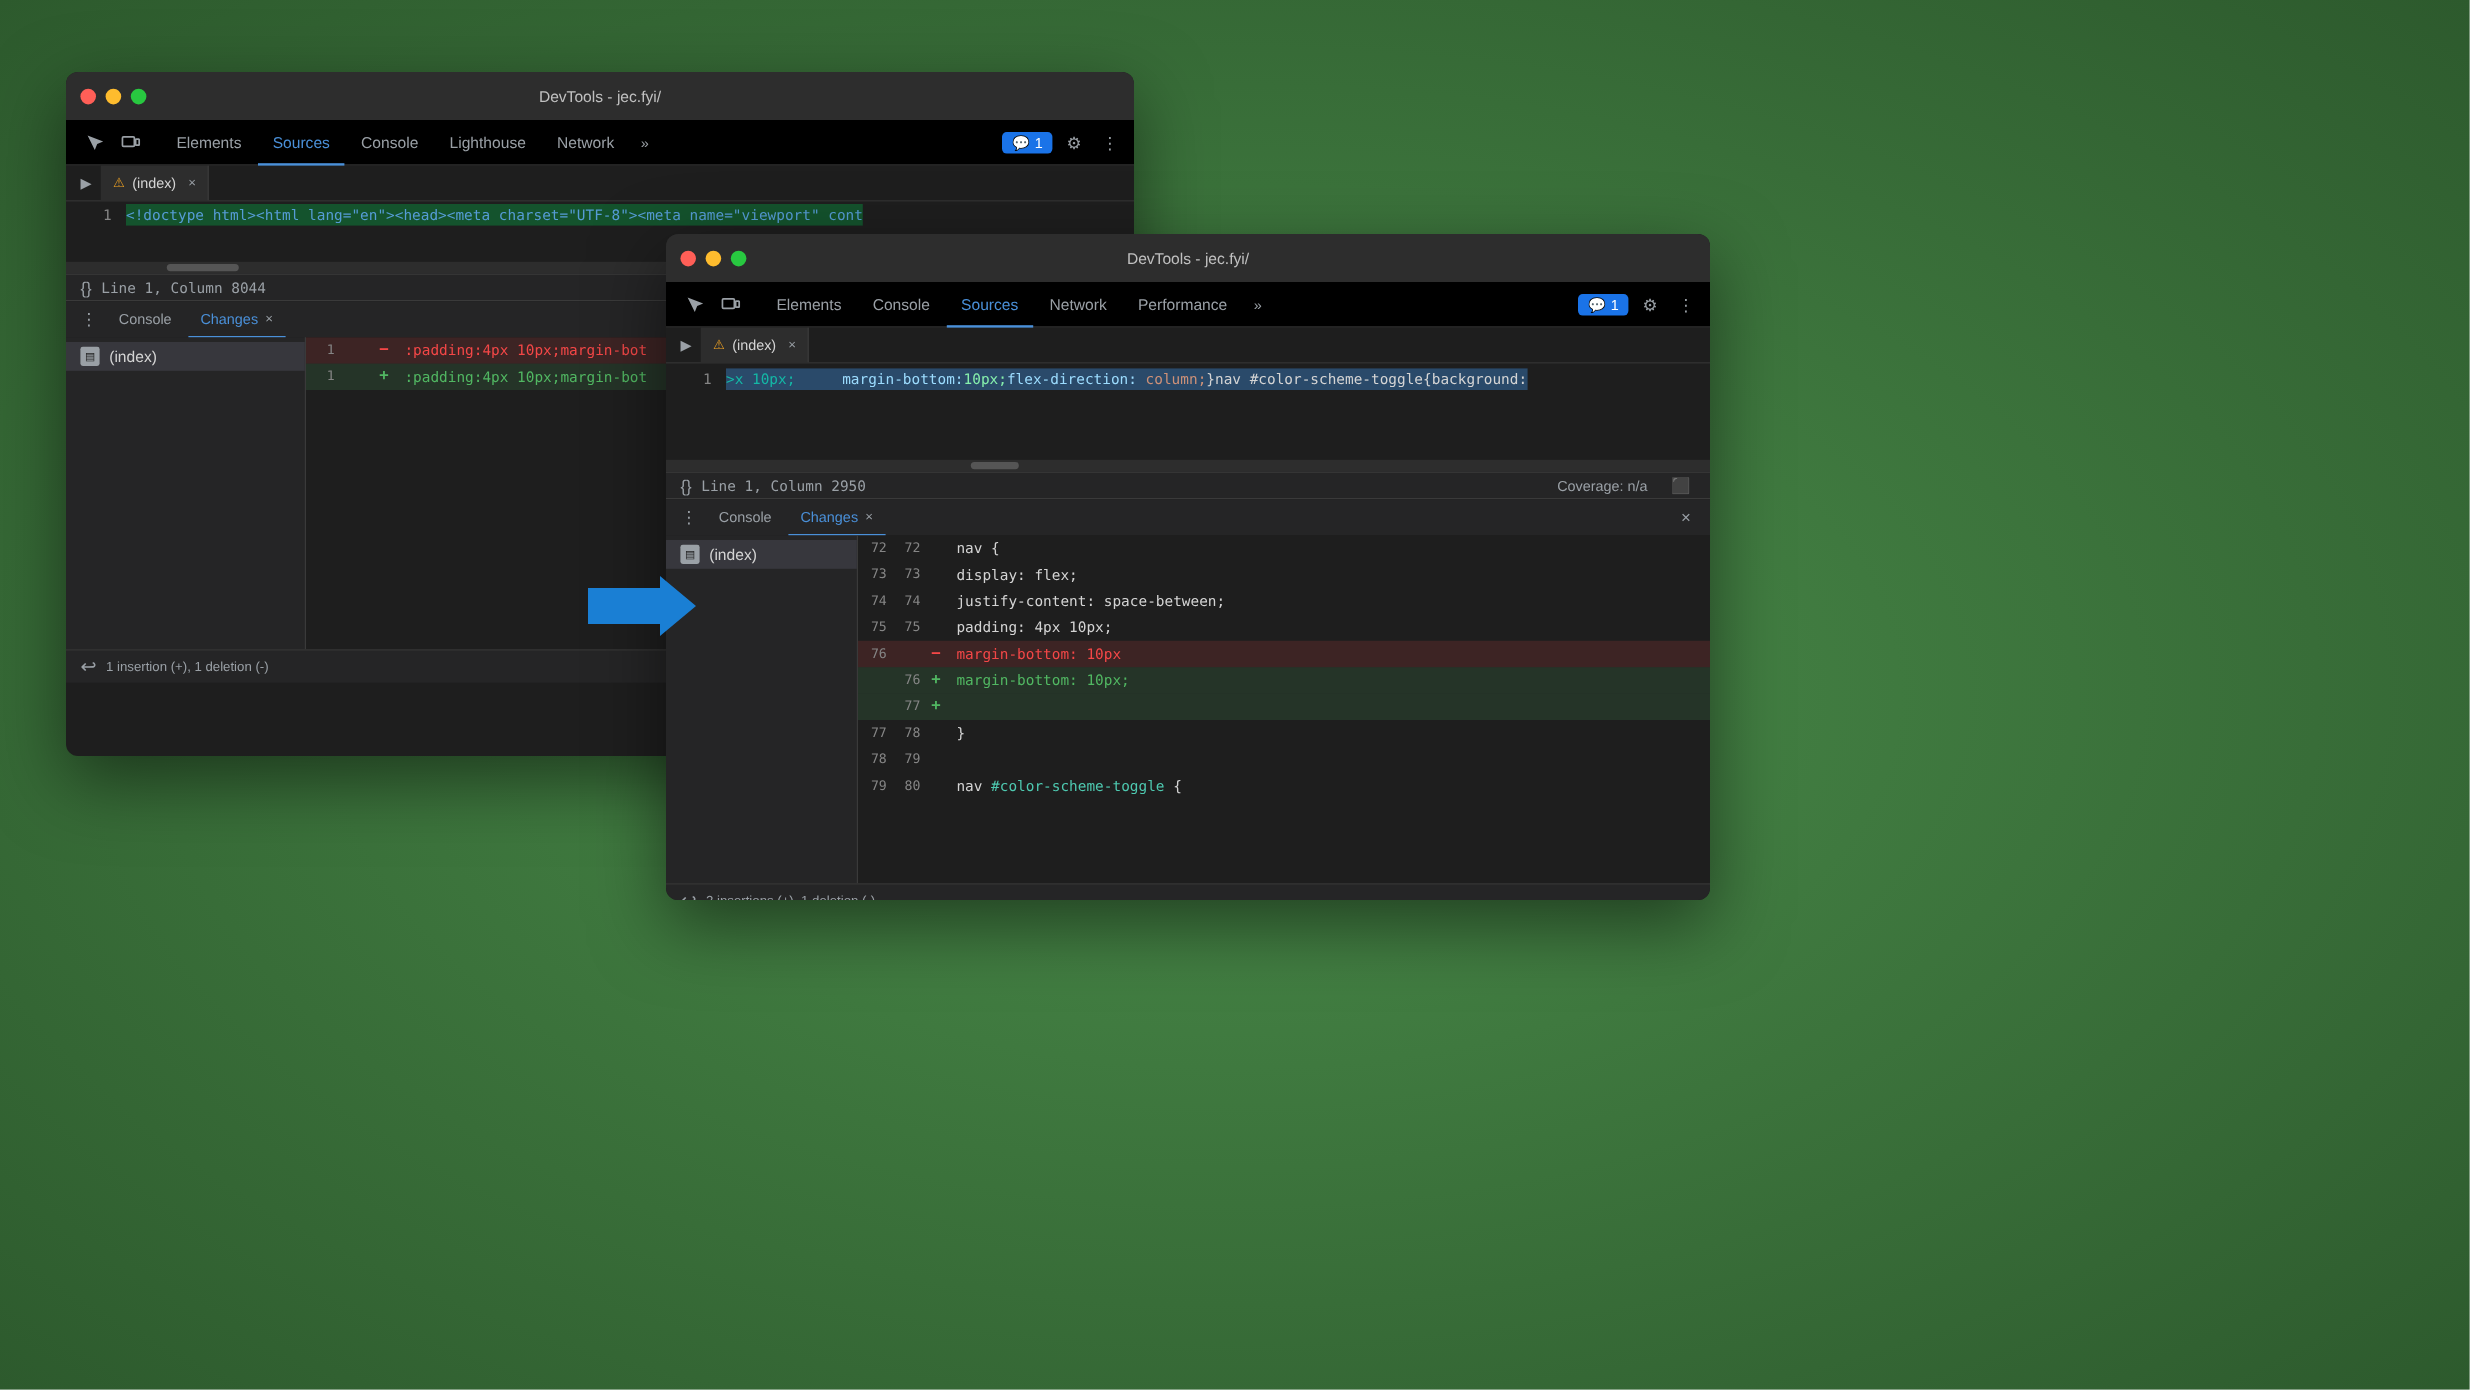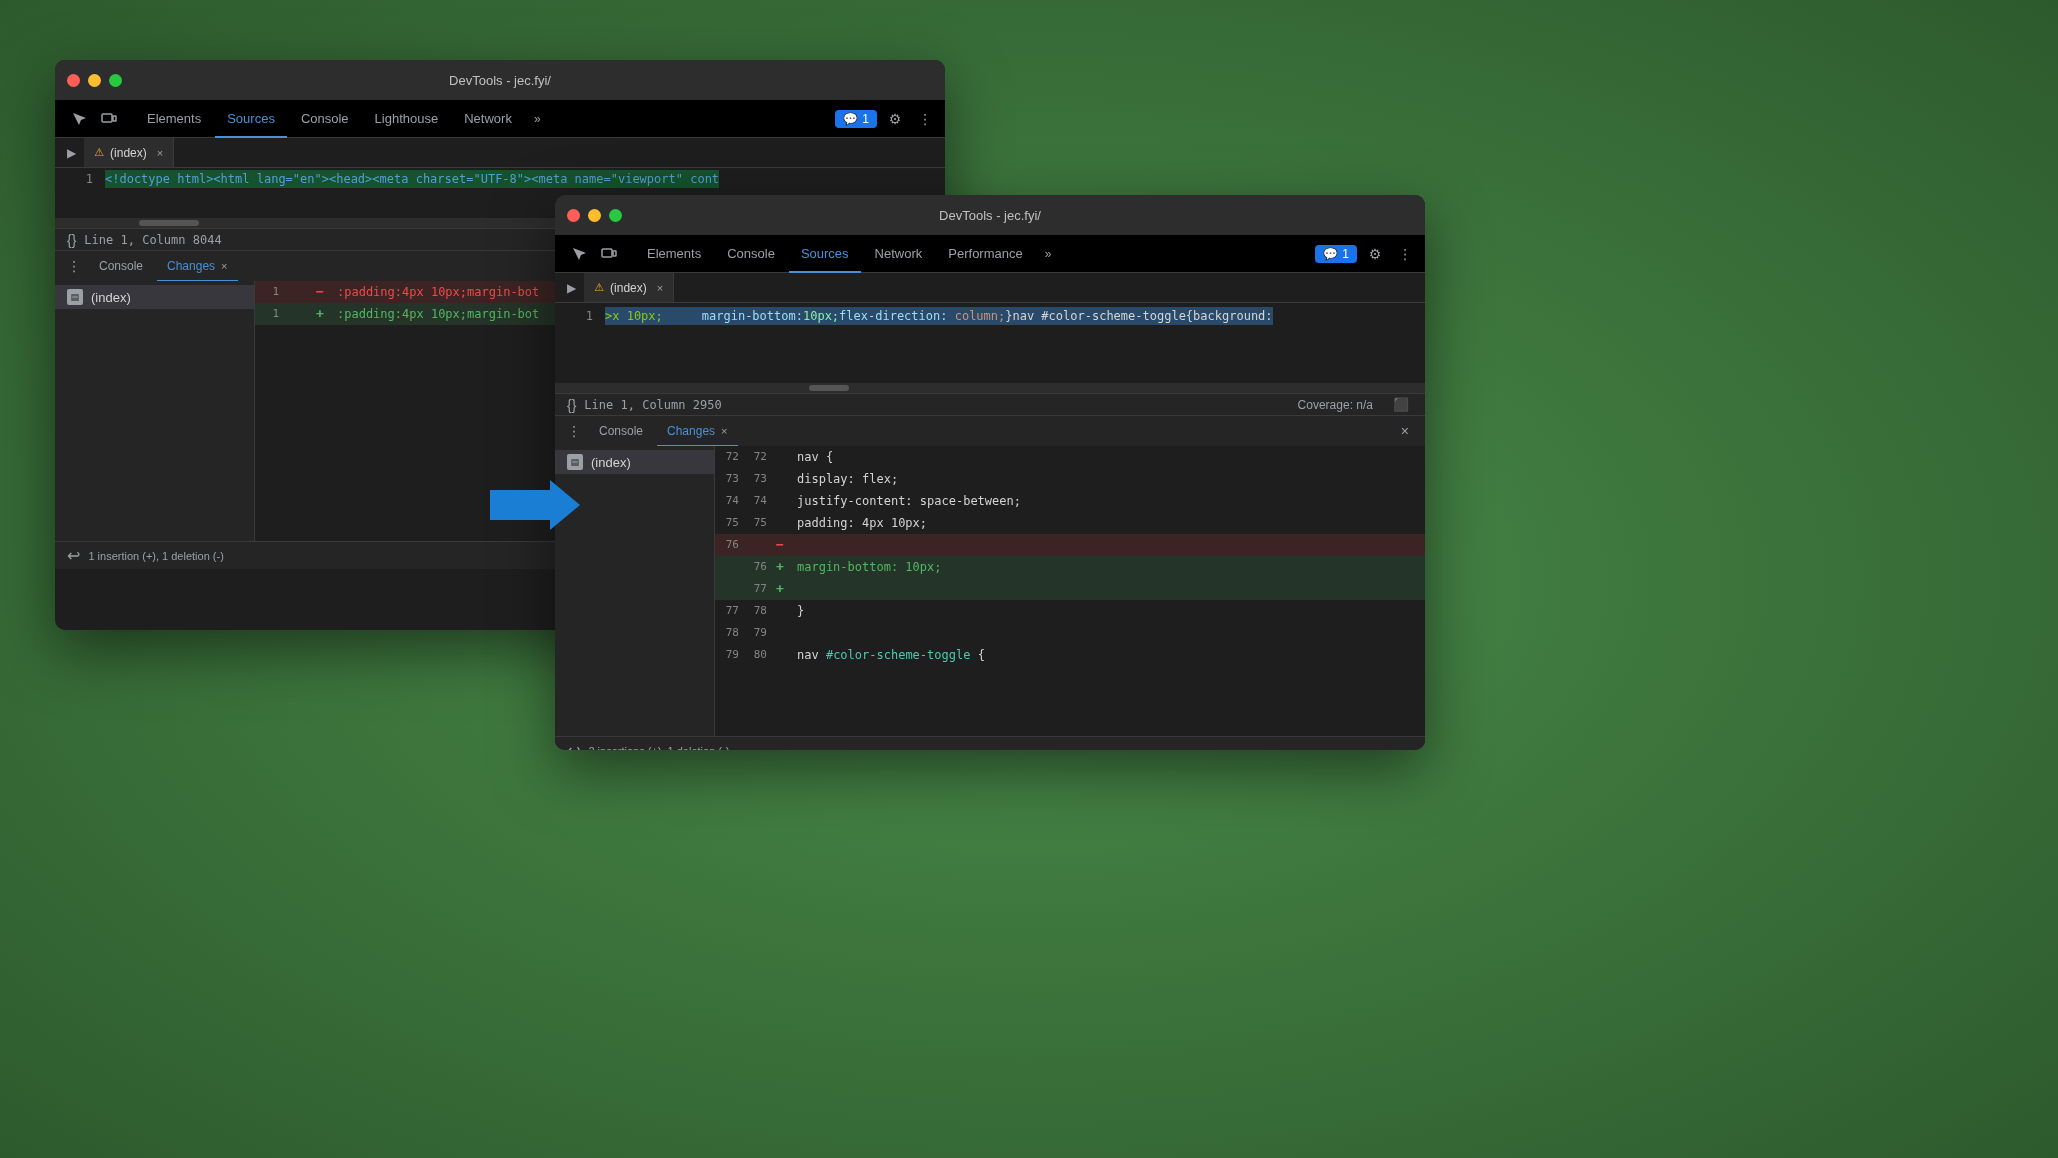--- a/index.html
+++ b/index.html
@@ -642,21 +642,21 @@
       <span>(index)</span>
       <span class="close-x">×</span>
     </div>
   </div>
 
   <div class="code-bg-area" style="height:80px;">
     <div class="code-line" style="padding-top:6px;">
       <span class="line-num">1</span>
       <span class="code-text">
         <span style="background:#2a4a6a; padding:2px 0;">
-          <span style="color:#84cc16;">&gt;x 10px;</span><span style="color:#9cdcfe;padding-left:39px;">margin-bottom:</span><span style="color:#86efac;">10px;</span><span style="color:#9cdcfe;">flex-direction:</span><span style="color:#ce9178;"> column;</span><span style="color:#d4d4d4;">}nav #color-scheme-toggle{background:</span>
+          <span style="color:#14b8a6;">&gt;x 10px;</span><span style="color:#9cdcfe;padding-left:39px;">margin-bottom:</span><span style="color:#86efac;">10px;</span><span style="color:#9cdcfe;">flex-direction:</span><span style="color:#ce9178;"> column;</span><span style="color:#d4d4d4;">}nav #color-scheme-toggle{background:</span>
         </span>
       </span>
     </div>
   </div>
 
   <div class="scrollbar-h">
     <div class="scrollbar-thumb" style="width:40px; margin-left:250px;"></div>
   </div>
 
   <div class="status-bar">
@@ -715,20 +715,21 @@
           <span class="change-line-num">75</span>
           <span class="change-line-num">75</span>
           <span class="change-marker"></span>
           <span class="change-text" style="color:#d4d4d4;">        padding: 4px 10px;</span>
         </div>
 
         <div class="change-line line-removed">
           <span class="change-line-num">76</span>
           <span class="change-line-num"></span>
           <span class="change-marker marker-removed">−</span>
+          <span class="change-text" style="color:#f44747;">        margin-bottom: 10px</span>
         </div>
 
         <div class="change-line line-added">
           <span class="change-line-num"></span>
           <span class="change-line-num">76</span>
           <span class="change-marker marker-added">+</span>
           <span class="change-text" style="color:#51b762;">        margin-bottom: 10px;</span>
         </div>
 
         <div class="change-line line-added">

